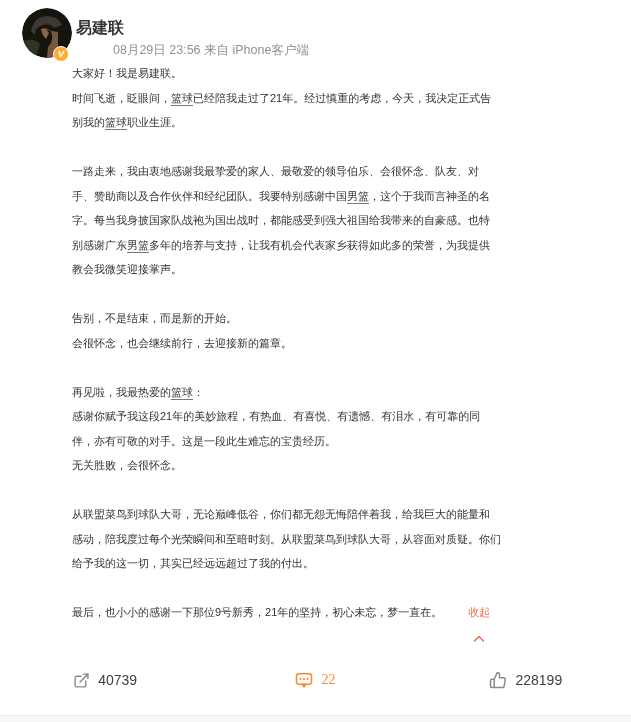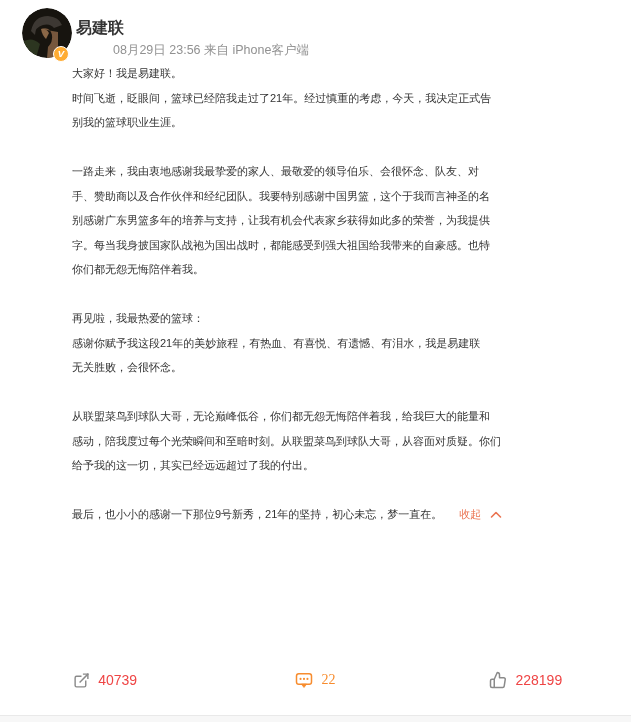--- a/index.html
+++ b/index.html
@@ -34,39 +34,39 @@
     font-size:12.5px; color:#919191;margin-left:37px;
   }
   
   .content {
     position:absolute; left:72px; top:61px; width:550px;
     font-size:11px; line-height:24.5px; color:#333;
   }
   .text-block + .text-block { margin-top:24.5px; }
   .text-line { margin:0; white-space:nowrap; }
   .entity-link {
-    color:inherit; 
+    color:inherit; text-decoration:underline;
     text-decoration-thickness:1px; text-underline-offset:3px;
     text-decoration-color:#777; cursor:pointer;
   }
   .collapse-link {
-    color:#eb7350; margin-left:17px; cursor:pointer;
-    display:inline-flex; align-items:center; gap:9px;
+    color:#eb7350; margin-left:26px; cursor:pointer;
+    display:inline-flex; align-items:center; gap:9px;flex-direction:column;
   }
   .collapse-link svg { display:inline-block; }
   
   .action-bar {
     position:absolute; left:0; top:656px; width:631px; height:48px;
     display:flex; background:#fff;
   }
   .action {
     flex:1; display:flex; align-items:center; justify-content:center;
     gap:8px; cursor:pointer;
   }
-  .action .count { font-size:14px; color:#ef4444; }
+  .action .count { font-size:14px; color:#404040; }
   .action svg { display:block; }
   .action.comment .count { color:#f78c2e;font-family:Liberation Serif, serif; }
 </style>
 </head>
 <body>
 
 <div class="card">
 
   <div class="avatar">
     <svg width="50" height="50" viewBox="0 0 50 50">
@@ -91,27 +91,32 @@
 
   <div class="content">
       <div class="text-block">
         <p class="text-line">大家好！我是易建联。</p>
         <p class="text-line">时间飞逝，眨眼间，<span class="entity-link">篮球</span>已经陪我走过了21年。经过慎重的考虑，今天，我决定正式告</p>
         <p class="text-line">别我的<span class="entity-link">篮球</span>职业生涯。</p>
       </div>
       <div class="text-block">
         <p class="text-line">一路走来，我由衷地感谢我最挚爱的家人、最敬爱的领导伯乐、会很怀念、队友、对</p>
         <p class="text-line">手、赞助商以及合作伙伴和经纪团队。我要特别感谢中国<span class="entity-link">男篮</span>，这个于我而言神圣的名</p>
+        <p class="text-line">字。每当我身披国家队战袍为国出战时，都能感受到强大祖国给我带来的自豪感。也特</p>
         <p class="text-line">别感谢广东<span class="entity-link">男篮</span>多年的培养与支持，让我有机会代表家乡获得如此多的荣誉，为我提供</p>
-        <p class="text-line">字。每当我身披国家队战袍为国出战时，都能感受到强大祖国给我带来的自豪感。也特</p>
-        <p class="text-line">你们都无怨无悔陪伴着我。</p>
+        <p class="text-line">教会我微笑迎接掌声。</p>
+      </div>
+      <div class="text-block">
+        <p class="text-line">告别，不是结束，而是新的开始。</p>
+        <p class="text-line">会很怀念，也会继续前行，去迎接新的篇章。</p>
       </div>
       <div class="text-block">
         <p class="text-line">再见啦，我最热爱的<span class="entity-link">篮球</span>：</p>
-        <p class="text-line">感谢你赋予我这段21年的美妙旅程，有热血、有喜悦、有遗憾、有泪水，我是易建联</p>
+        <p class="text-line">感谢你赋予我这段21年的美妙旅程，有热血、有喜悦、有遗憾、有泪水，有可靠的同</p>
+        <p class="text-line">伴，亦有可敬的对手。这是一段此生难忘的宝贵经历。</p>
         <p class="text-line">无关胜败，会很怀念。</p>
       </div>
       <div class="text-block">
         <p class="text-line">从联盟菜鸟到球队大哥，无论巅峰低谷，你们都无怨无悔陪伴着我，给我巨大的能量和</p>
         <p class="text-line">感动，陪我度过每个光荣瞬间和至暗时刻。从联盟菜鸟到球队大哥，从容面对质疑。你们</p>
         <p class="text-line">给予我的这一切，其实已经远远超过了我的付出。</p>
       </div>
       <div class="text-block">
         <p class="text-line">最后，也小小的感谢一下那位9号新秀，21年的坚持，初心未忘，梦一直在。<span class="collapse-link">
             <span>收起</span>

